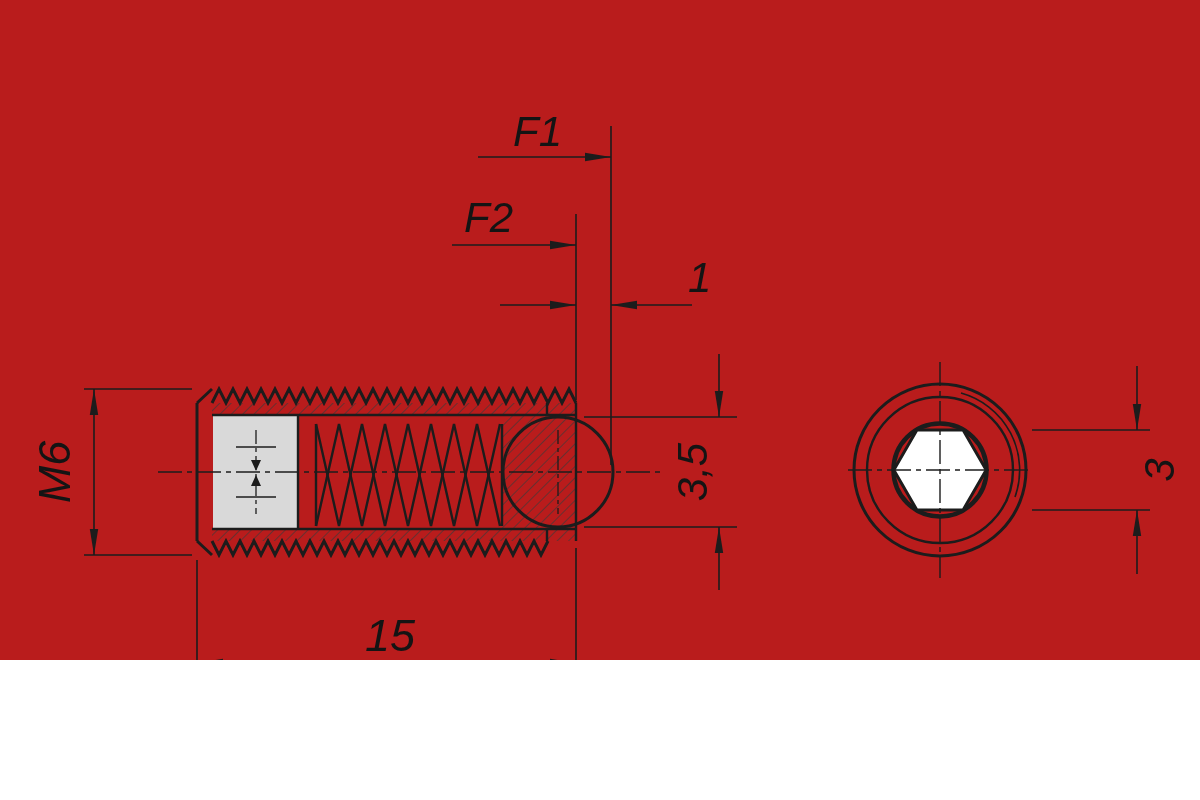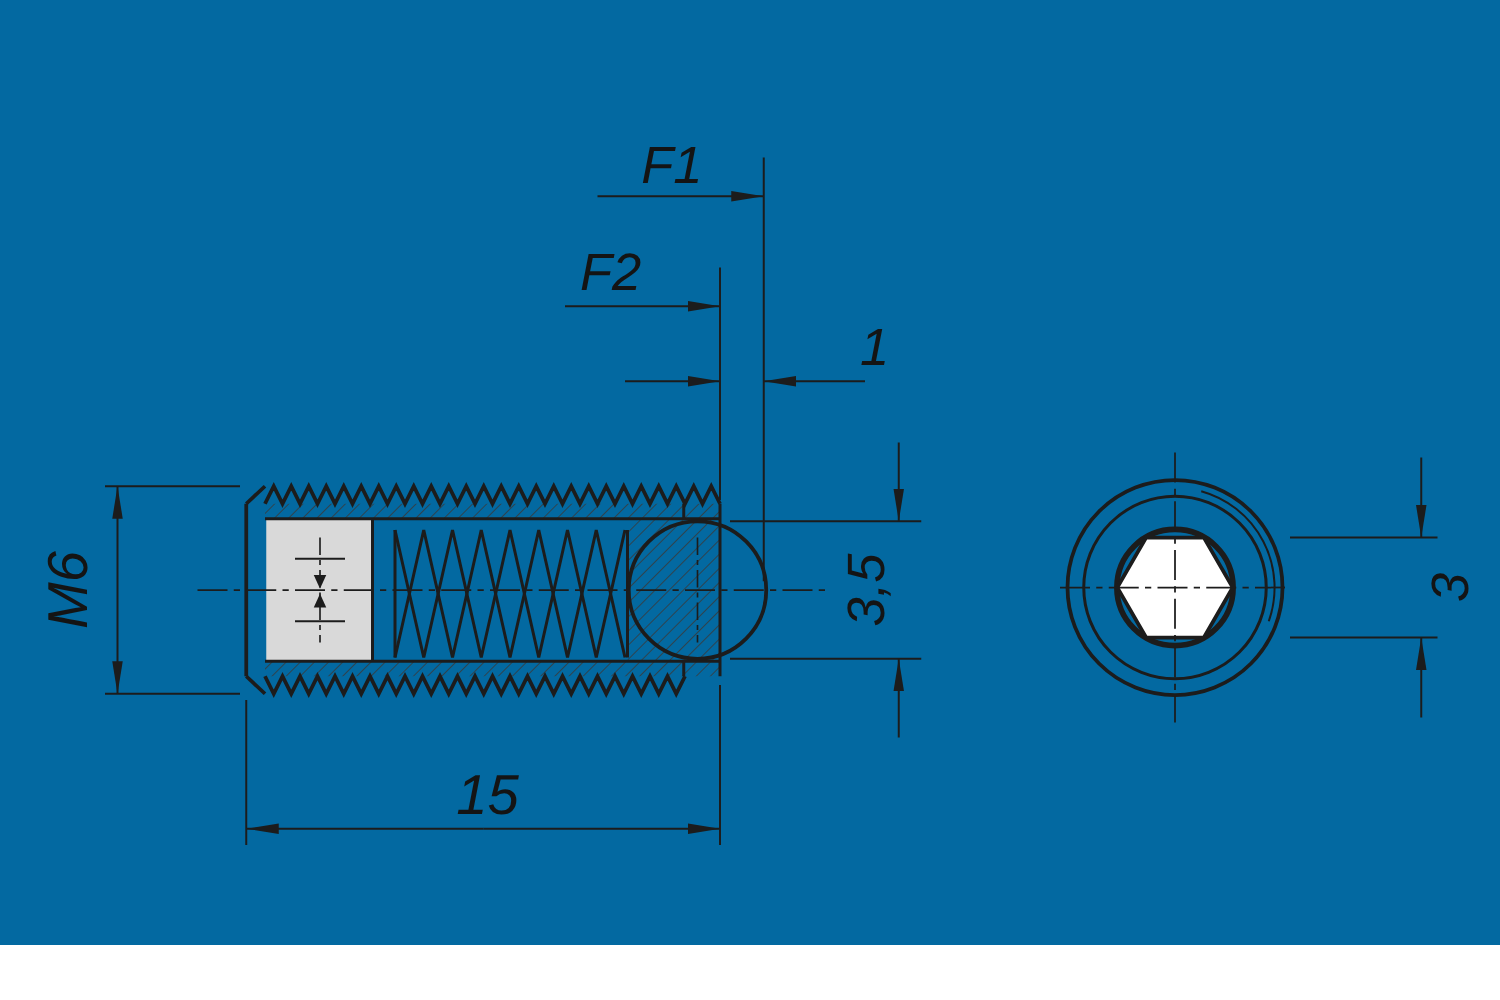--- a/index.html
+++ b/index.html
@@ -1,16 +1,16 @@
 <!DOCTYPE html>
 <html><head>
 <meta charset="utf-8">
 <style>
   html,body{margin:0;padding:0;background:#ffffff;}
-  .stage{width:1200px;height:756px;position:relative;background:#0369a1;overflow:hidden;}
+  .stage{width:1200px;height:660px;position:relative;background:#b91c1c;overflow:hidden;}
   svg{display:block;}
   .outline{stroke:#1c1c1c;stroke-width:3;fill:none;stroke-linejoin:miter;stroke-linecap:butt;}
   .medium{stroke:#1c1c1c;stroke-width:2.4;fill:none;}
   .thin{stroke:#1c1c1c;stroke-width:1.6;fill:none;}
   .center{stroke:#1c1c1c;stroke-width:1.4;fill:none;stroke-dasharray:24 5 5 5;}
   .center-sm{stroke:#1c1c1c;stroke-width:1.3;fill:none;stroke-dasharray:14 4 4 4;}
   .dim-line{stroke:#1c1c1c;stroke-width:1.6;fill:none;}
   text.dim{font-family:"Liberation Sans",sans-serif;font-style:italic;font-size:42px;fill:#141414;}
   text.dim-lg{font-size:45px;}
 </style>

